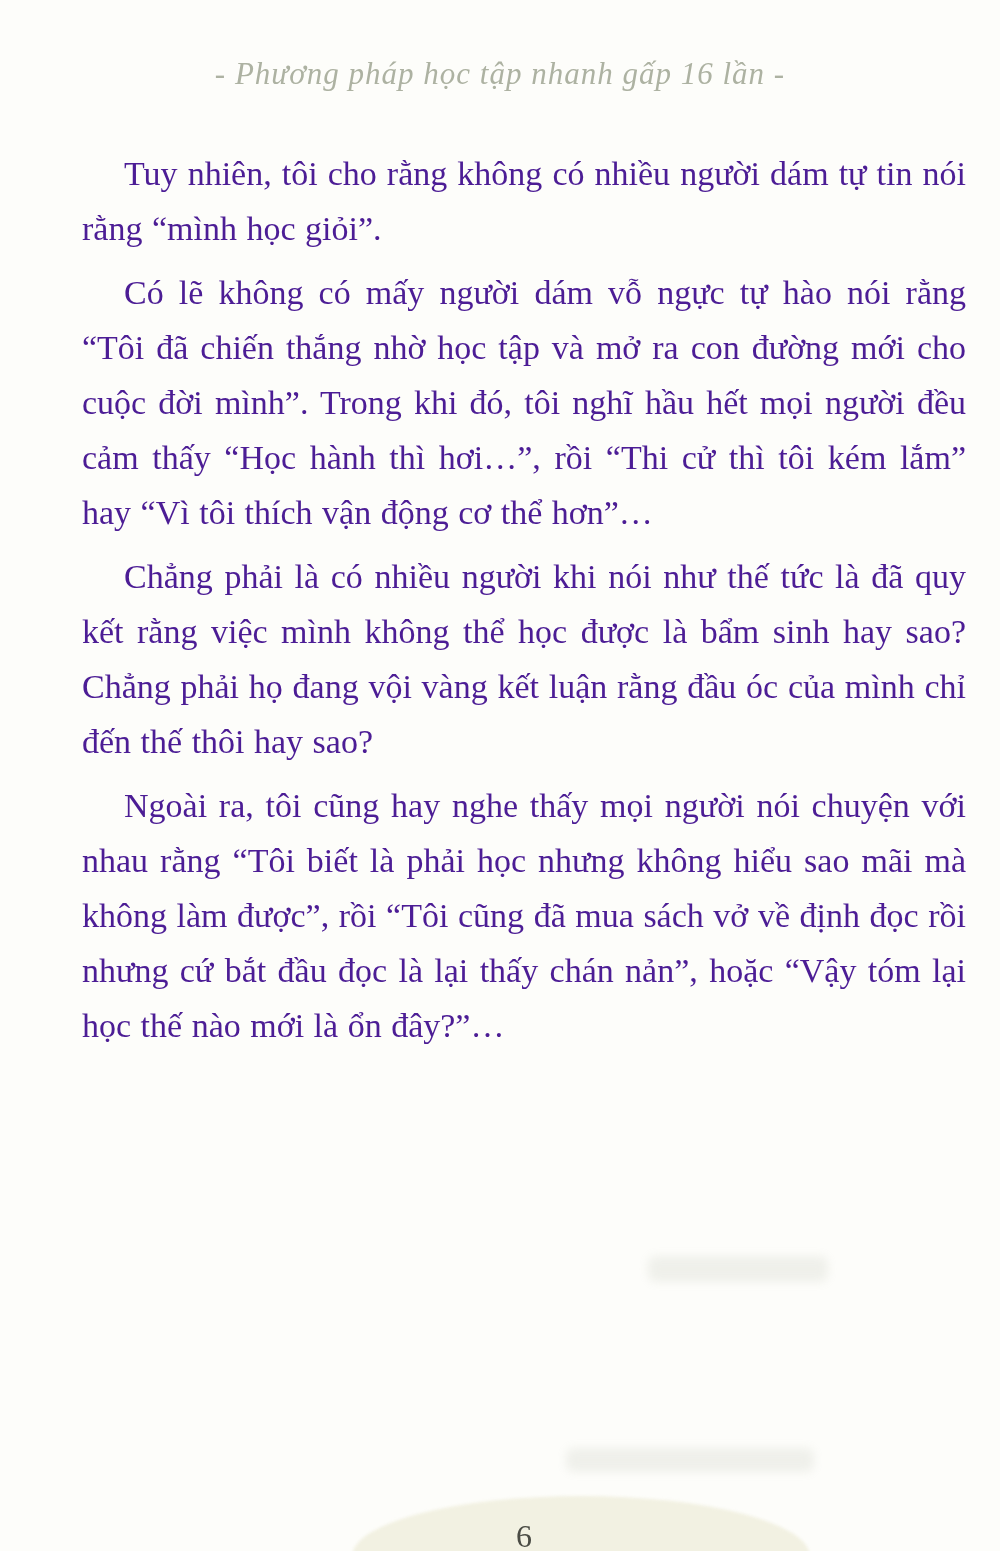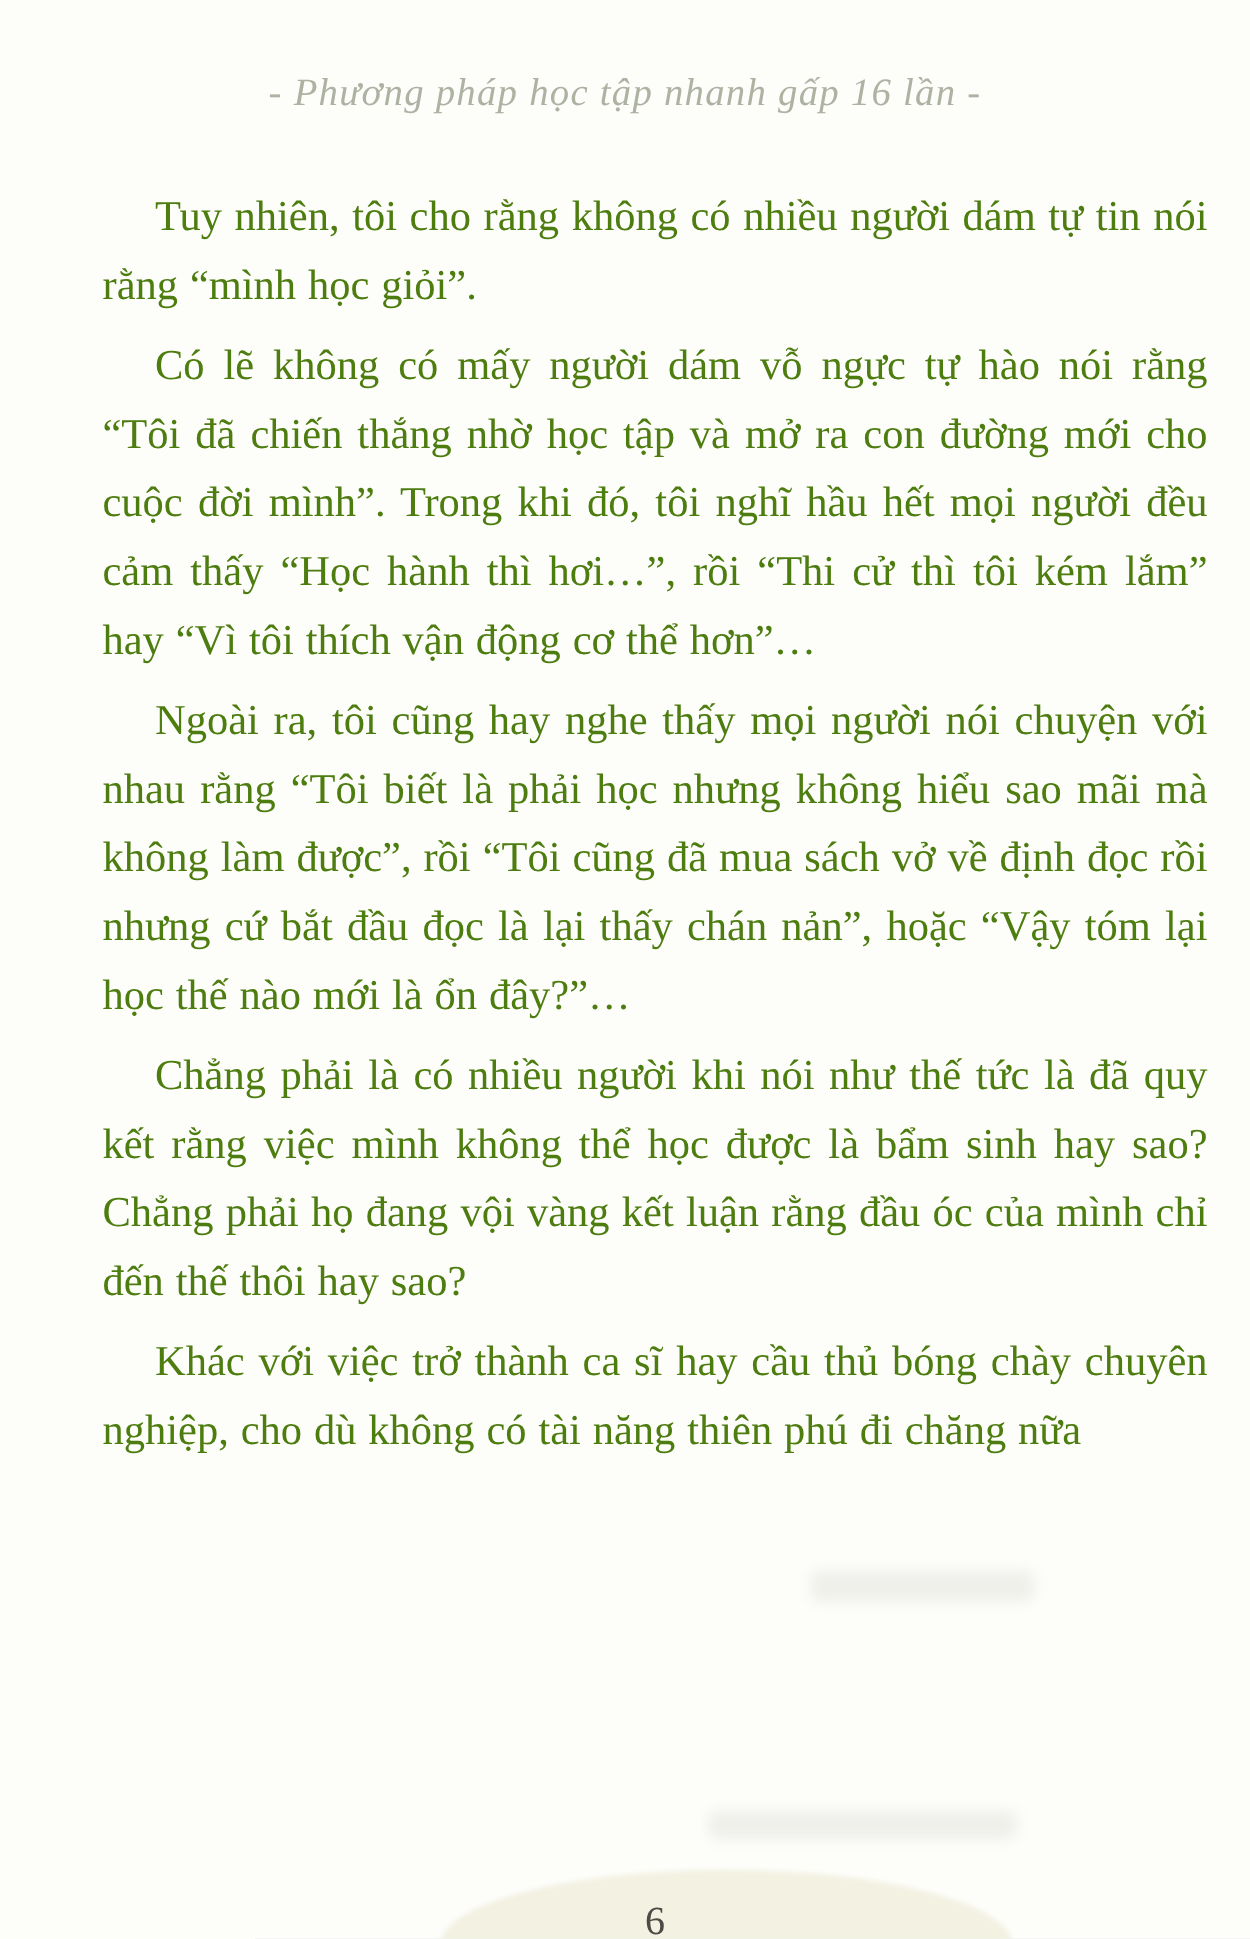--- a/index.html
+++ b/index.html
@@ -32,21 +32,21 @@
     top: 146px;
     left: 82px;
     width: 884px;
   }
   .para {
     margin: 0 0 9px 0;
     font-size: 34px;
     line-height: 55px;
     text-align: justify;
     text-indent: 42px;
-    color: #4d7c0f;
+    color: #4c1d95;
     word-spacing: 1px;
   }
   
   .ghost {
     position: absolute;
     background: #a9ae9d;
     opacity: 0.16;
     filter: blur(5px);
     border-radius: 8px;
   }
@@ -75,23 +75,22 @@
 </head>
 <body>
 
 <div class="page">
 
   <div class="running-header">- Phương pháp học tập nhanh gấp 16 lần -</div>
 
   <div class="content">
     <p class="para">Tuy nhiên, tôi cho rằng không có nhiều người dám tự tin nói rằng “mình học giỏi”.</p>
     <p class="para">Có lẽ không có mấy người dám vỗ ngực tự hào nói rằng “Tôi đã chiến thắng nhờ học tập và mở ra con đường mới cho cuộc đời mình”. Trong khi đó, tôi nghĩ hầu hết mọi người đều cảm thấy “Học hành thì hơi…”, rồi “Thi cử thì tôi kém lắm” hay “Vì tôi thích vận động cơ thể hơn”…</p>
+    <p class="para">Chẳng phải là có nhiều người khi nói như thế tức là đã quy kết rằng việc mình không thể học được là bẩm sinh hay sao? Chẳng phải họ đang vội vàng kết luận rằng đầu óc của mình chỉ đến thế thôi hay sao?</p>
     <p class="para">Ngoài ra, tôi cũng hay nghe thấy mọi người nói chuyện với nhau rằng “Tôi biết là phải học nhưng không hiểu sao mãi mà không làm được”, rồi “Tôi cũng đã mua sách vở về định đọc rồi nhưng cứ bắt đầu đọc là lại thấy chán nản”, hoặc “Vậy tóm lại học thế nào mới là ổn đây?”…</p>
-    <p class="para">Chẳng phải là có nhiều người khi nói như thế tức là đã quy kết rằng việc mình không thể học được là bẩm sinh hay sao? Chẳng phải họ đang vội vàng kết luận rằng đầu óc của mình chỉ đến thế thôi hay sao?</p>
-    <p class="para">Khác với việc trở thành ca sĩ hay cầu thủ bóng chày chuyên nghiệp, cho dù không có tài năng thiên phú đi chăng nữa</p>
   </div>
 
   <div class="ghost ghost-1"></div>
   <div class="ghost ghost-2"></div>
 
   <div class="footer-shape"></div>
 
   <div class="page-number">6</div>
 
 </div>

